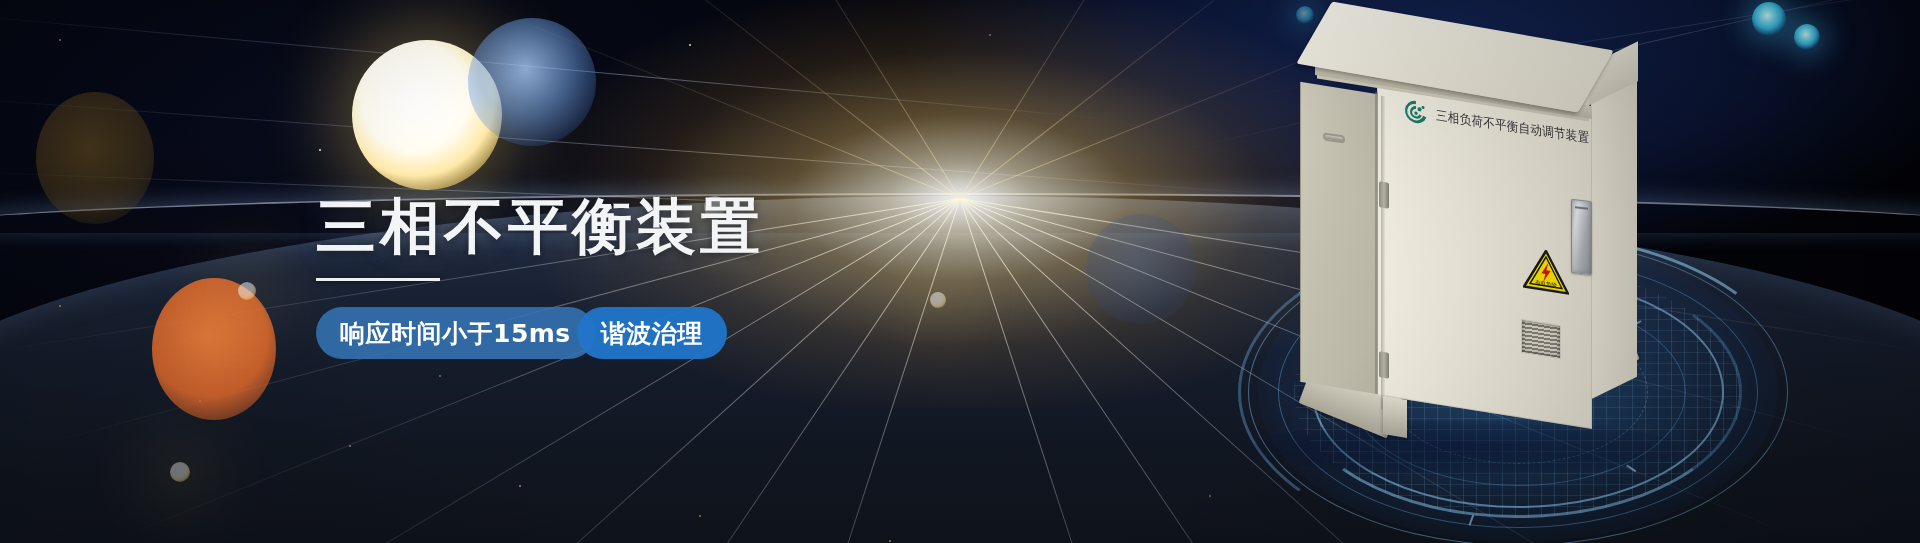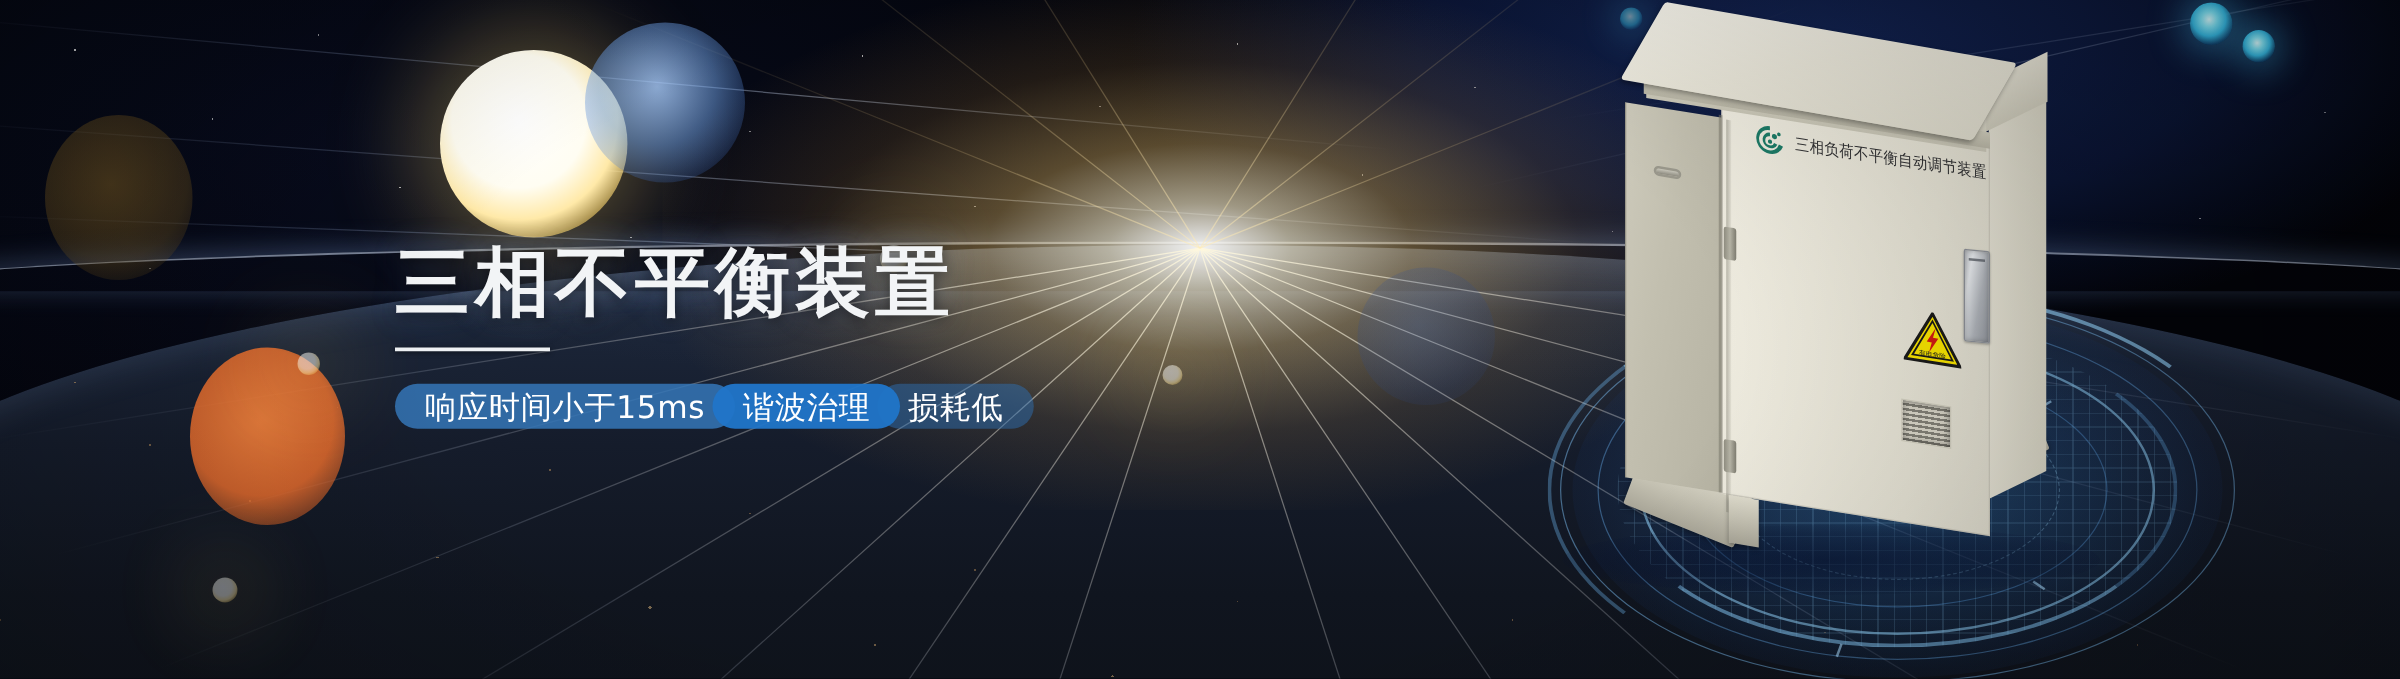--- a/index.html
+++ b/index.html
@@ -390,26 +390,27 @@
   }
   .tags {
     margin-top: 26px;
     display: flex;
     align-items: center;
   }
   .tag {
     font-family: "DejaVu Sans", "Liberation Sans", sans-serif;
     font-size: 25px;
     color: #ffffff;
-    height: 36px;
+    height: 52px;
     display: flex; align-items: center;
     padding: 0 24px;
     border-radius: 26px;
     white-space: nowrap;
     letter-spacing: .5px;
+    font-weight: bold;
   }
   .tag.t1 { background: rgba(52,118,183,.86); }
   .tag.t2 { background: rgba(32,117,200,.96); margin-left: -18px; position: relative; z-index: 2; }
   .tag.t3 { background: rgba(46,110,175,.50); margin-left: -18px; position: relative; z-index: 1; }
 
   
   .vignette {
     position: absolute; inset: 0;
     pointer-events: none;
     background:
@@ -537,18 +538,17 @@
     <div class="cab-vent"></div>
     <div class="cab-foot front"></div>
   </div>
 
   <div class="copy">
     <div class="headline">三相不平衡装置</div>
     <div class="rule"></div>
     <div class="tags">
       <div class="tag t1">响应时间小于15ms</div>
       <div class="tag t2">谐波治理</div>
-      <div class="tag t3">损耗低</div>
     </div>
   </div>
 
   <div class="vignette"></div>
 </div>
 
 </body></html>

